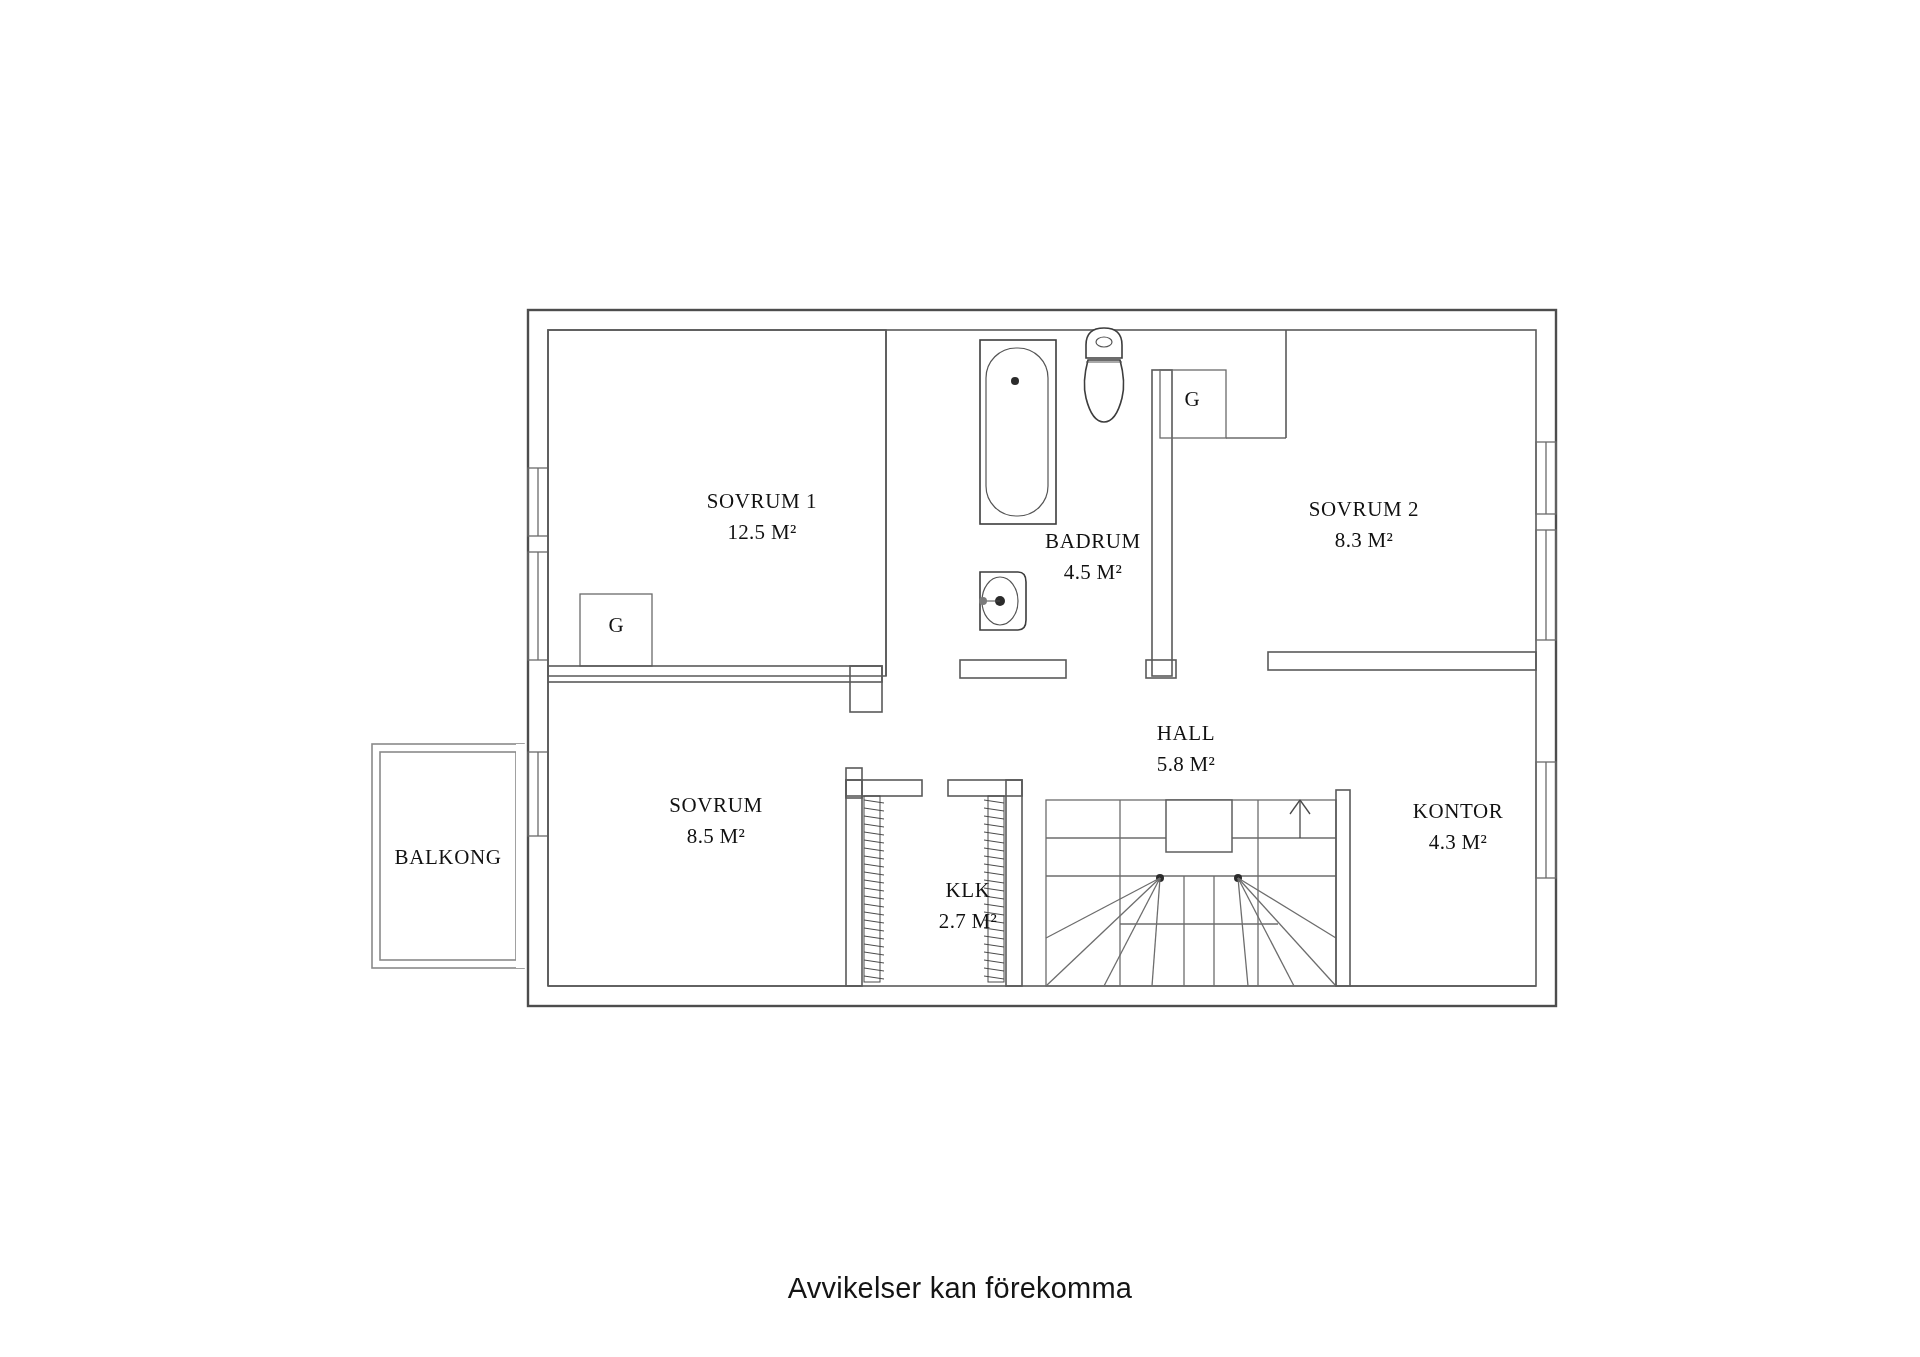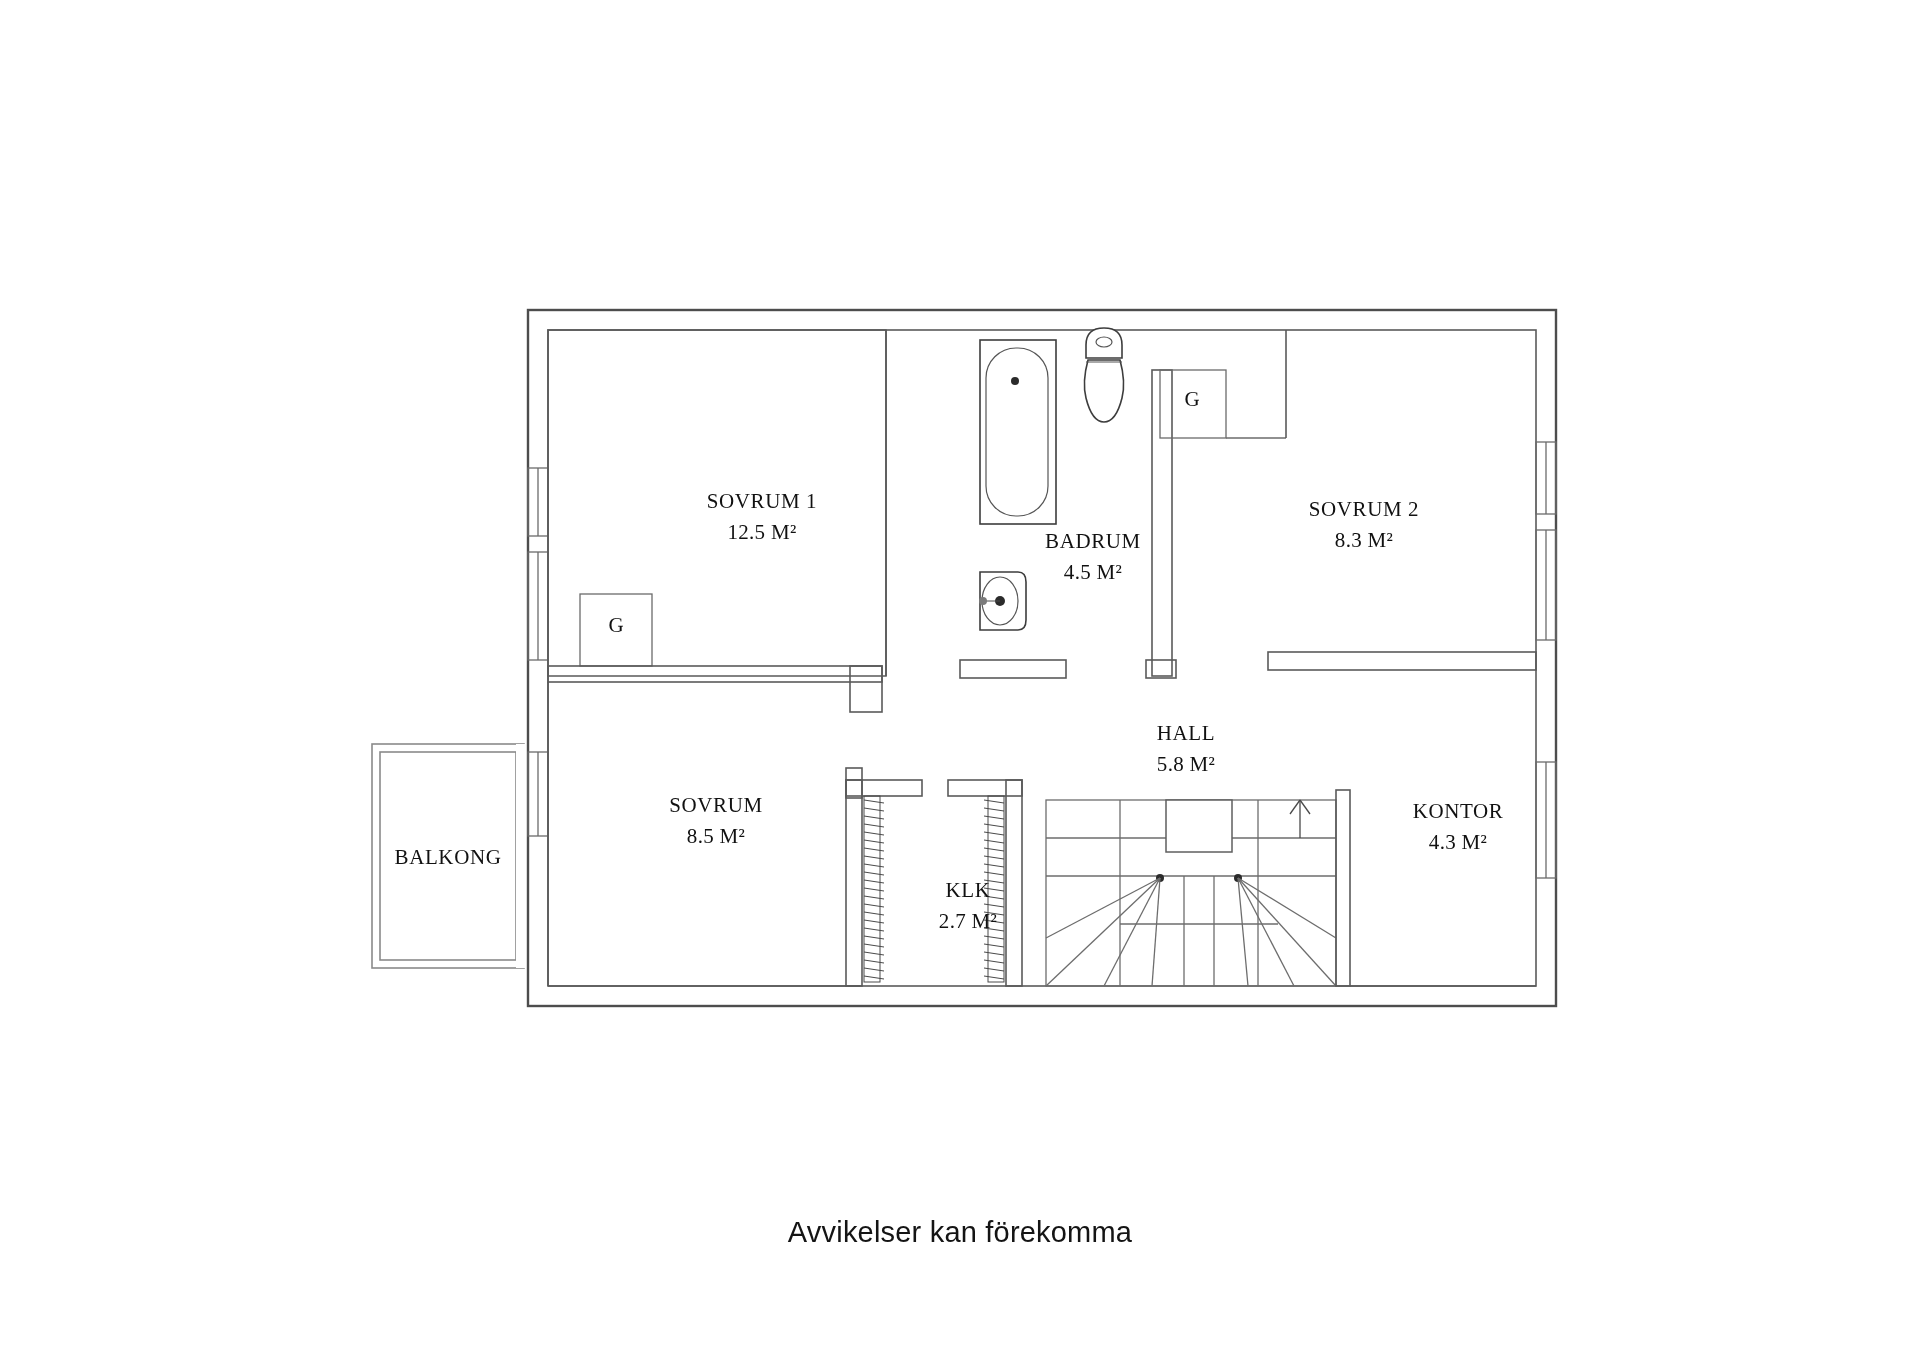--- a/index.html
+++ b/index.html
@@ -312,15 +312,15 @@
       <text class="room-area" x="968" y="928">2.7 M²</text>
 
       <text class="room-label" x="1458" y="818">KONTOR</text>
       <text class="room-area" x="1458" y="849">4.3 M²</text>
 
       <text class="room-label" x="448" y="864">BALKONG</text>
     </g>
 
   </svg>
 
-  <div class="caption-text" style="left:0; top:1216px;text-align:center;">Avvikelser kan förekomma</div>
+  <div class="caption-text" style="left:0; top:1272px;text-align:center;">Avvikelser kan förekomma</div>
 
 </div>
 
 </body></html>

